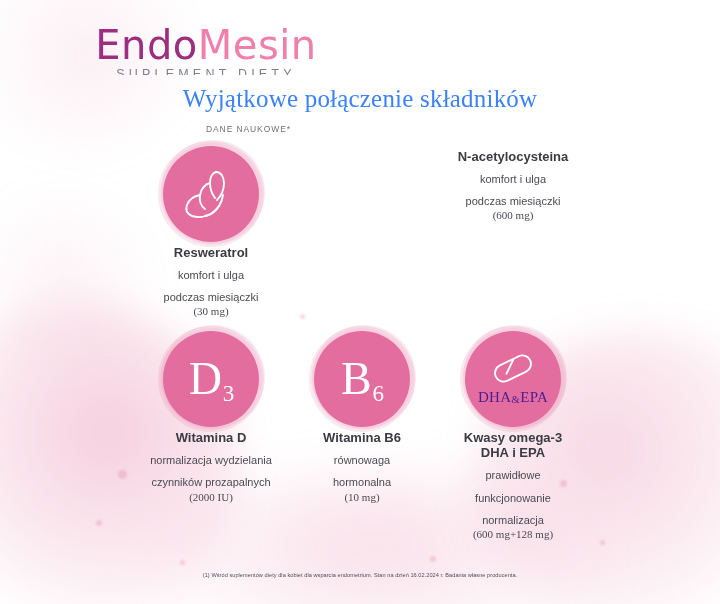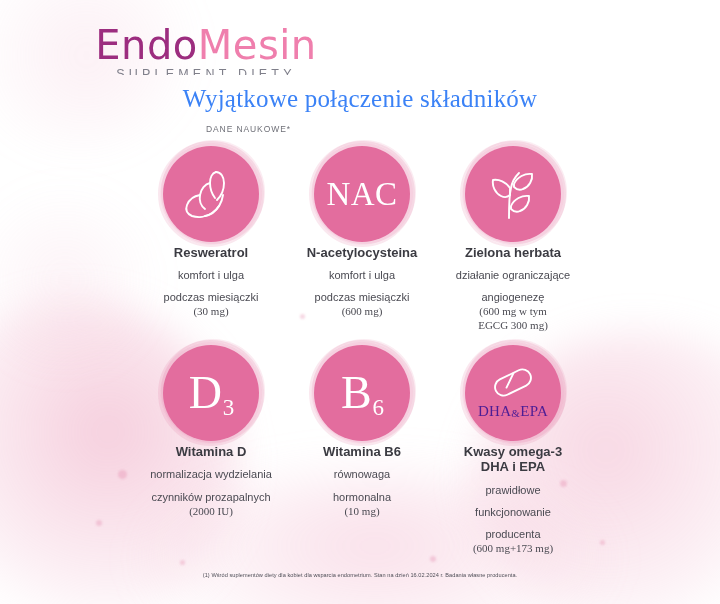--- a/index.html
+++ b/index.html
@@ -271,44 +271,26 @@
             <path d="M25 48c6-1 11-5 14-10"></path>
           </svg>
         </div>
         <div class="card-title">Resweratrol</div>
         <div class="card-desc">komfort i ulga</div>
         <div class="card-desc">podczas miesiączki</div>
         <div class="card-dose">(30 mg)</div>
       </div>
 
       <div class="card">
-        <div class="badge">
-          <div class="badge-text">NAC</div>
-        </div>
         <div class="card-title">N-acetylocysteina</div>
         <div class="card-desc">komfort i ulga</div>
         <div class="card-desc">podczas miesiączki</div>
         <div class="card-dose">(600 mg)</div>
       </div>
 
-      <div class="card">
-        <div class="badge">
-          <svg width="58" height="56" viewBox="0 0 58 56" fill="none" stroke="#ffffff" stroke-width="1.9" stroke-linecap="round" stroke-linejoin="round">
-            <path d="M25 52c0-10 0-22 2-30 1-6 4-11 8-15"></path>
-            <path d="M26 22c-4-6-11-9-17-8-1 6 2 13 8 16 4 2 7 1 9-1z"></path>
-            <path d="M30 18c3-7 11-11 18-10 1 6-3 13-9 15-4 2-7 0-9-2z"></path>
-            <path d="M27 40c3-7 11-11 18-10 1 6-3 13-9 15-4 2-7 0-9-2z"></path>
-          </svg>
-        </div>
-        <div class="card-title">Zielona herbata</div>
-        <div class="card-desc">działanie ograniczające</div>
-        <div class="card-desc">angiogenezę</div>
-        <div class="card-dose">(600 mg w tym</div>
-        <div class="card-dose">EGCG 300 mg)</div>
-      </div>
 
     </div>
 
     <div class="row row-2">
 
       <div class="card">
         <div class="badge">
           <div class="badge-letter"><span>D</span><sub>3</sub></div>
         </div>
         <div class="card-title">Witamina D</div>
@@ -332,22 +314,22 @@
           <svg width="46" height="34" viewBox="0 0 46 34" fill="none" stroke="#ffffff" stroke-width="1.9" stroke-linecap="round" stroke-linejoin="round" style="margin-top:-2px">
             <rect x="4" y="9" width="38" height="17" rx="8.5" transform="rotate(-26 23 17.5)"></rect>
             <path d="M23.5 8.2 16.5 22.6"></path>
           </svg>
           <div class="badge-caption"><span>DHA</span><span class="amp">&amp;</span><span>EPA</span></div>
         </div>
         <div class="card-title">Kwasy omega-3</div>
         <div class="card-title" style="margin-top:0">DHA i EPA</div>
         <div class="card-desc">prawidłowe</div>
         <div class="card-desc">funkcjonowanie</div>
-        <div class="card-desc">producenta</div>
-        <div class="card-dose">(600 mg+173 mg)</div>
+        <div class="card-desc">normalizacja</div>
+        <div class="card-dose">(600 mg+128 mg)</div>
       </div>
 
     </div>
   </div>
 
   <div class="footnote">(1) Wśród suplementów diety dla kobiet dla wsparcia endometrium. Stan na dzień 16.02.2024 r. Badania własne producenta.</div>
 
 </div>
 
 </body></html>

